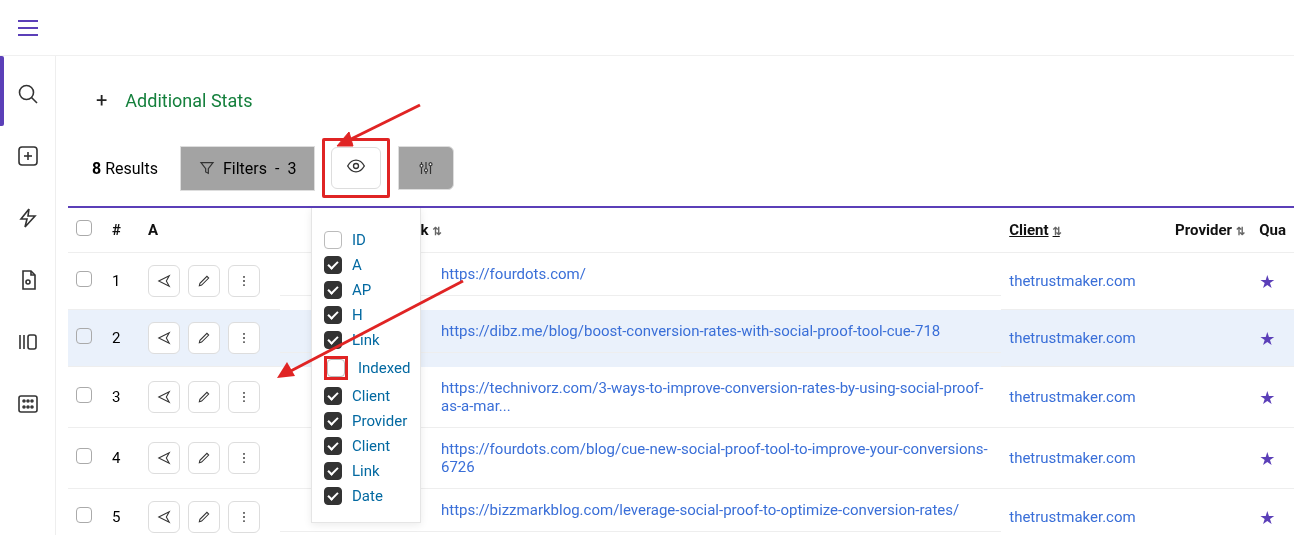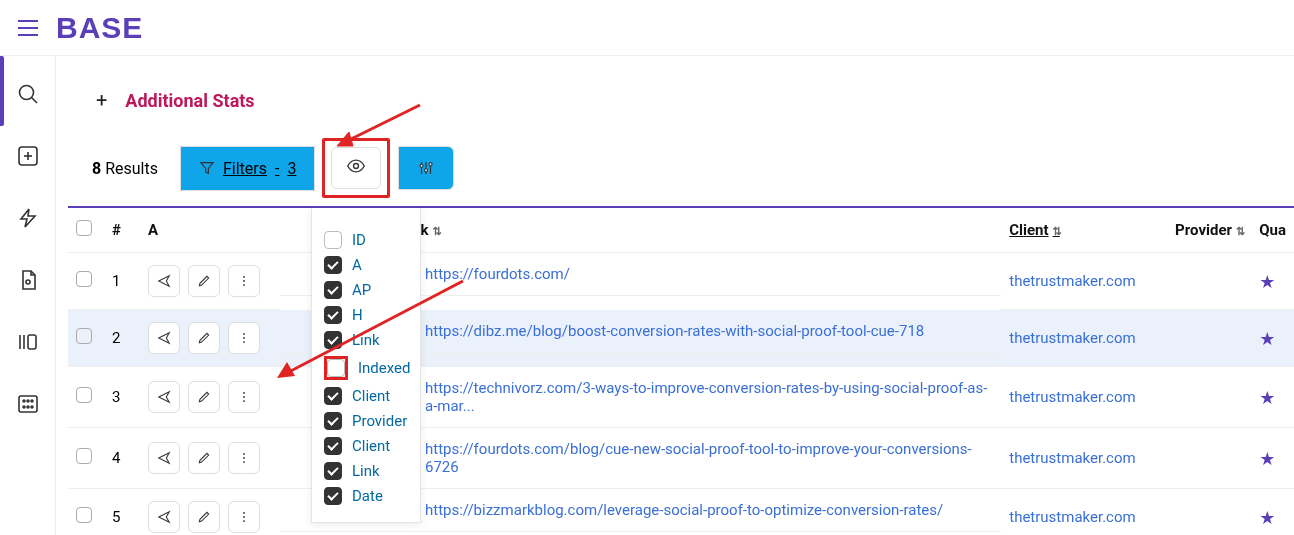--- a/index.html
+++ b/index.html
@@ -7,25 +7,25 @@
     .topbar { display:flex; align-items:center; height:56px; border-bottom:1px solid #f0f0f0; padding:0 18px; gap:18px; }
     .hamburger { display:flex; flex-direction:column; gap:5px; cursor:pointer; }
     .hamburger span { width:20px; height:2px; background:#5B3FB8; }
     .logo { font-family:Impact,"Arial Black",sans-serif; color:#5B3FB8; font-weight:700; font-size:30px; letter-spacing:1px; }
     .sidebar { position:absolute; top:56px; left:0; width:56px; bottom:0; border-right:1px solid #eee; display:flex; flex-direction:column; align-items:center; padding-top:24px; gap:34px; }
     .sidebar .ico { color:#444; display:flex; justify-content:center; align-items:center; width:28px; height:28px;}
     .sidebar::before { content:""; position:absolute; top:0; left:0; width:4px; height:70px; background:#5B3FB8; border-radius:0 2px 2px 0; }
     .main { position:absolute; top:56px; left:56px; right:0; bottom:0; padding:0 0 0 12px; }
     .plusStats { display:flex; align-items:center; gap:18px; margin:32px 0 26px 28px; color:#222; }
     .plusStats .plus { font-size:20px; font-weight:400; color:#222; }
-    .plusStats .lbl { font-weight:700; font-size:18px; color:#be185d; }
+    .plusStats .lbl { font-weight:400; font-size:18px; color:#15803d; }
     .toolbar { display:flex; align-items:center; gap:8px; margin-left:10px; }
     .results { font-size:16px; padding:0 14px; }
     .results b { font-weight:700; }
-    .segBtn { border:1px solid #ddd; padding:12px 18px; font-size:16px; display:flex; align-items:center; gap:8px; background:#0ea5e9; cursor:pointer;text-decoration:underline; }
+    .segBtn { border:1px solid #ddd; padding:12px 18px; font-size:16px; display:flex; align-items:center; gap:8px; background:#a3a3a3; cursor:pointer; }
     .segBtn:first-of-type{border-radius:6px 0 0 6px;}
     .segBtn:last-of-type{border-radius:0 6px 6px 0;}
     .eyeBox { border:3px solid #E02424; padding:6px; border-radius:2px; margin-left:-1px; z-index:5; background:#fff;}
     .eyeBox .inner { border:1px solid #ddd; border-radius:6px; padding:10px 14px; }
     hr.bigline { border:none; border-top:2px solid #5B3FB8; margin:8px 0 0 0; }
     .tableWrap { position:relative; margin-top:0;  }
     table { width:100%; border-collapse:collapse; font-size:15px; }
     thead th { text-align:left; font-weight:700; padding:12px 8px; color:#111; border-bottom:1px solid #eee;}
     tbody td { padding:12px 8px; border-bottom:1px solid #eee; vertical-align:middle;}
     tbody tr.highlight { background:#eaf1fb; }
@@ -40,37 +40,36 @@
     .dchk.on { background:#333;border-color:#333;color:#fff;}
     .dchk.on::after{content:"";width:8px;height:4px;border-left:2px solid #fff;border-bottom:2px solid #fff;transform:rotate(-45deg);margin-top:-2px;}
     .redBox { border:3px solid #E02424; padding:0; position:relative;}
     .arrow1 { position:absolute; top:100px; left:335px; z-index:30;}
     .arrow1 svg line, .arrow1 svg polygon { stroke:#E02424; fill:#E02424; }
     .arrow2 { position:absolute; top:276px; left:273px; z-index:30;}
     th.numcol{width:36px;}
     th.chkcol{width:36px;}
     th.acol{width:140px;}
     th.linkcol{padding-left:120px;}
-    td.linkcell{padding-left:120px;display:flex;align-items:center;gap:10px;}
+    td.linkcell{padding-left:120px;display:flex;align-items:center;gap:26px;}
     th.clientcol{width:150px;text-decoration:underline;}
     th.provcol{width:100px;text-align:right;}
     th.qcol{width:32px;}
     .sorticon{font-size:11px;color:#666;margin-left:4px;letter-spacing:-2px;}
     .extlink{color:#3A6FD8;font-size:14px;display:inline-flex;}
   </style>
 </head>
 <body>
 
 <div class="topbar">
   <div class="hamburger">
       <span></span>
       <span></span>
       <span></span>
     </div>
-  <div class="logo">BASE</div>
 </div>
 
 <div class="sidebar">
   <div class="ico">
     <svg width="24" height="24" viewBox="0 0 24 24" fill="none" stroke="#333" stroke-width="1.6">
         <circle cx="10.5" cy="10.5" r="7"></circle>
         <line x1="21" y1="21" x2="15.5" y2="15.5"></line>
       </svg>
   </div>
   <div class="ico">

